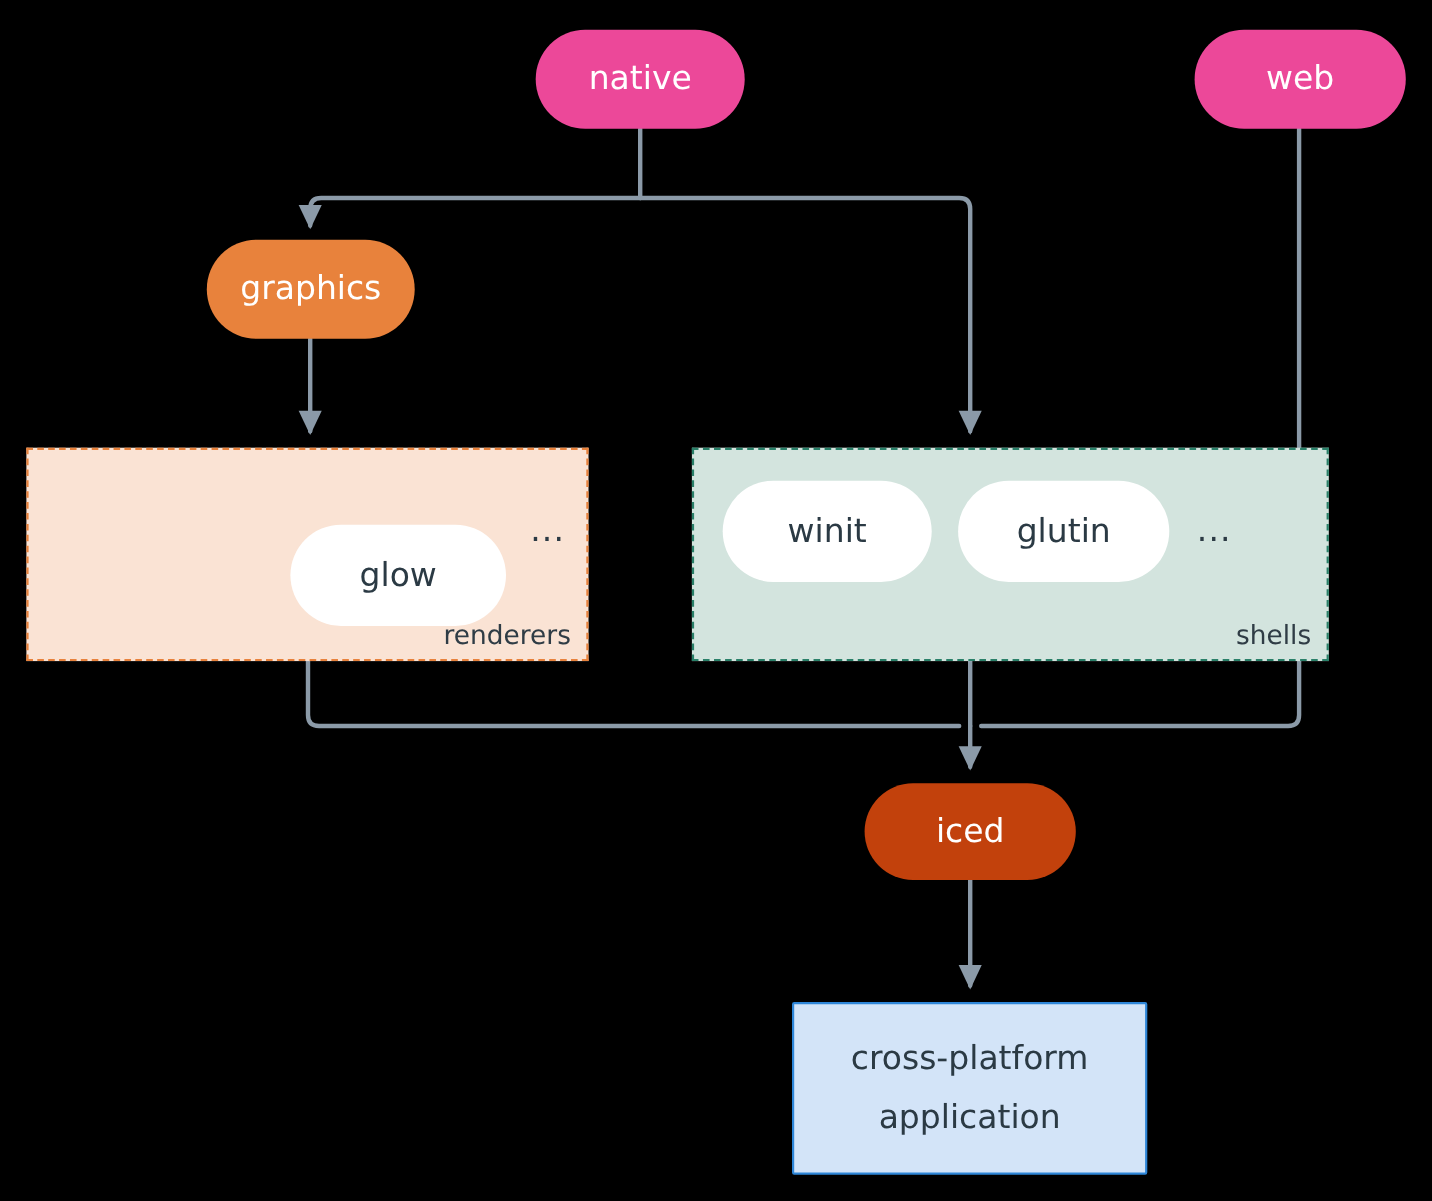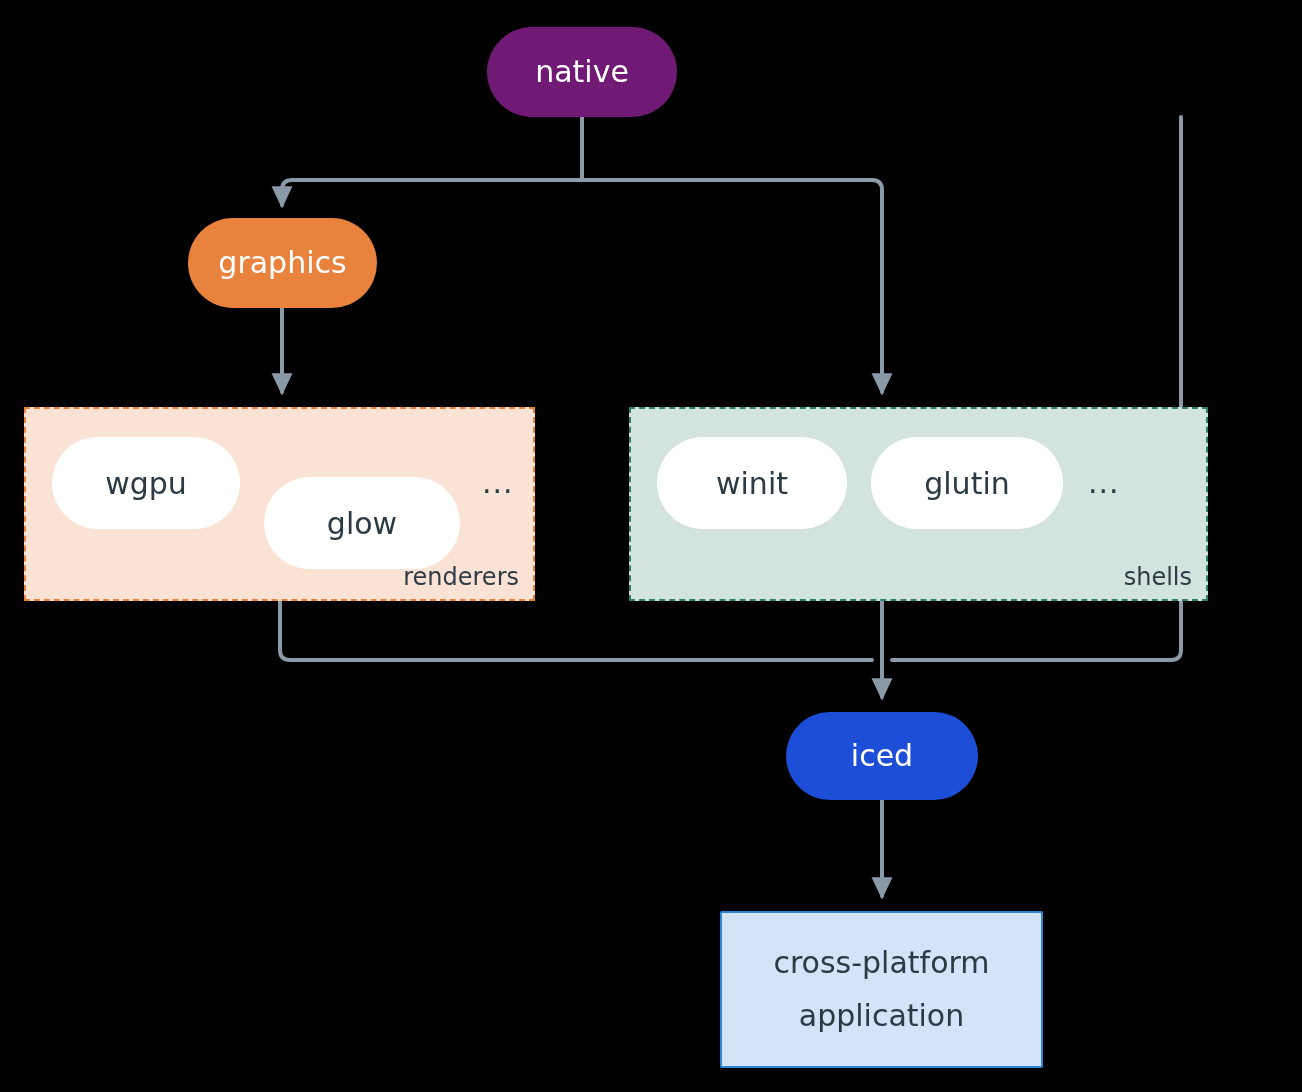--- a/index.html
+++ b/index.html
@@ -27,33 +27,33 @@
     position: absolute;
     display: flex;
     align-items: center;
     justify-content: center;
     box-sizing: border-box;
     text-align: center;
     line-height: 1.22;
   }
   
   .pill-native, .pill-web {
-    background: #701a75;
+    background: #ec4899;
     color: #ffffff;
     border-radius: 999px;
     font-size: 30px;
   }
   .pill-graphics {
     background: #e8823c;
     color: #ffffff;
     border-radius: 999px;
     font-size: 30px;
   }
   .pill-iced {
-    background: #1d4ed8;
+    background: #c2410c;
     color: #ffffff;
     border-radius: 999px;
     font-size: 30px;
   }
   
   .cluster {
     position: absolute;
     box-sizing: border-box;
   }
   .cluster-renderers {
@@ -131,29 +131,29 @@
       <path d="M 882,660 L 882,697" marker-end="url(#arrow)"></path>
 
       <path d="M 882,800 L 882,896" marker-end="url(#arrow)"></path>
     </g>
   </svg>
 
   <div class="node pill-native" style="left:487px; top:27px; width:190px; height:90px;">
     <span>native</span>
   </div>
 
+  <div class="node pill-web" style="left:1086px; top:27px; width:192px; height:90px;">
+    <span>web</span>
+  </div>
 
   <div class="node pill-graphics" style="left:188px; top:218px; width:189px; height:90px;">
     <span>graphics</span>
   </div>
 
   <div class="cluster cluster-renderers" style="left:24px; top:407px; width:511px; height:194px;">
-    <div class="sub-pill" style="left:26px; top:28px; width:188px; height:92px;">
-      <span>wgpu</span>
-    </div>
     <div class="sub-pill" style="left:238px; top:28px; width:196px; height:92px;margin-top:40px;">
       <span>glow</span>
     </div>
     <div class="ellipsis" style="left:456px; top:56px;">...</div>
     <div class="cluster-label">renderers</div>
   </div>
 
   <div class="cluster cluster-shells" style="left:629px; top:407px; width:579px; height:194px;text-decoration:underline;">
     <div class="sub-pill" style="left:26px; top:28px; width:190px; height:92px;">
       <span>winit</span>

